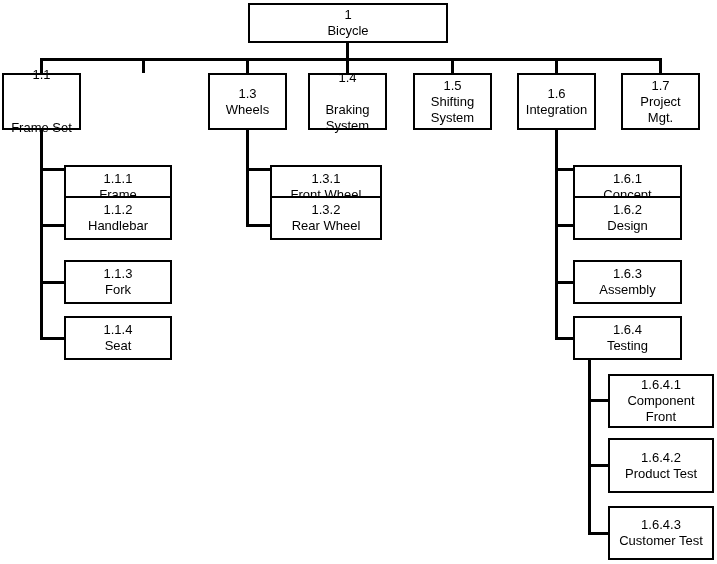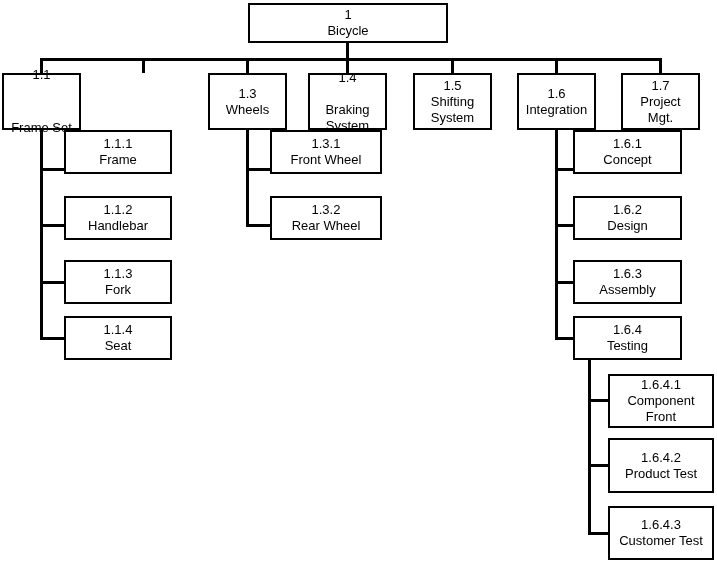--- a/index.html
+++ b/index.html
@@ -48,21 +48,21 @@
   #n-1-3 { left: 208px; }
   #n-1-4 { left: 308px; gap: 16px; }
   #n-1-5 { left: 413px; }
   #n-1-6 { left: 517px; }
   #n-1-7 { left: 621px; }
 
   
   .col-a { left: 64px;  width: 108px; height: 44px; } 
   .col-b { left: 270px; width: 112px; height: 44px; } 
   .col-c { left: 573px; width: 109px; height: 44px; } 
-  .row1 { top: 130px; text-align: center; }
+  .row1 { top: 165px; text-align: center; }
   .row2 { top: 196px; }
   .row3 { top: 260px; }
   .row4 { top: 316px; }
 
   
   .col-d { left: 608px; width: 106px; }
   #n-1-6-4-1 { top: 374px; height: 54px; }
   #n-1-6-4-2 { top: 438px; height: 55px; }
   #n-1-6-4-3 { top: 506px; height: 54px; }
 

